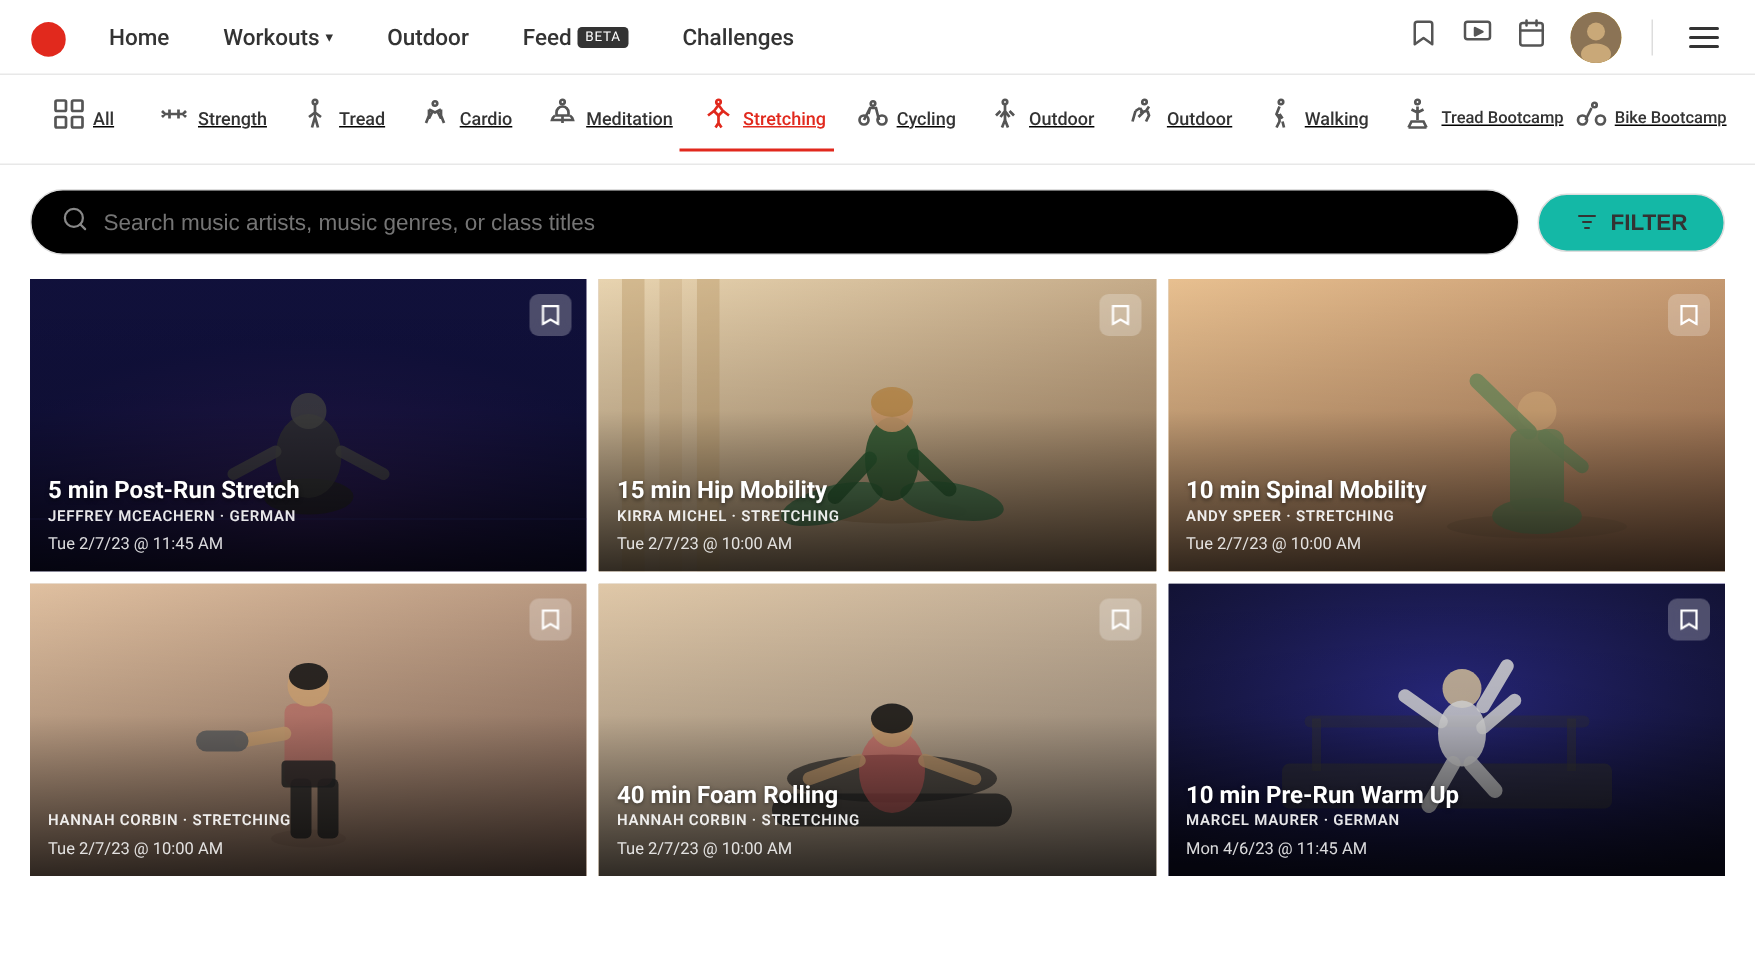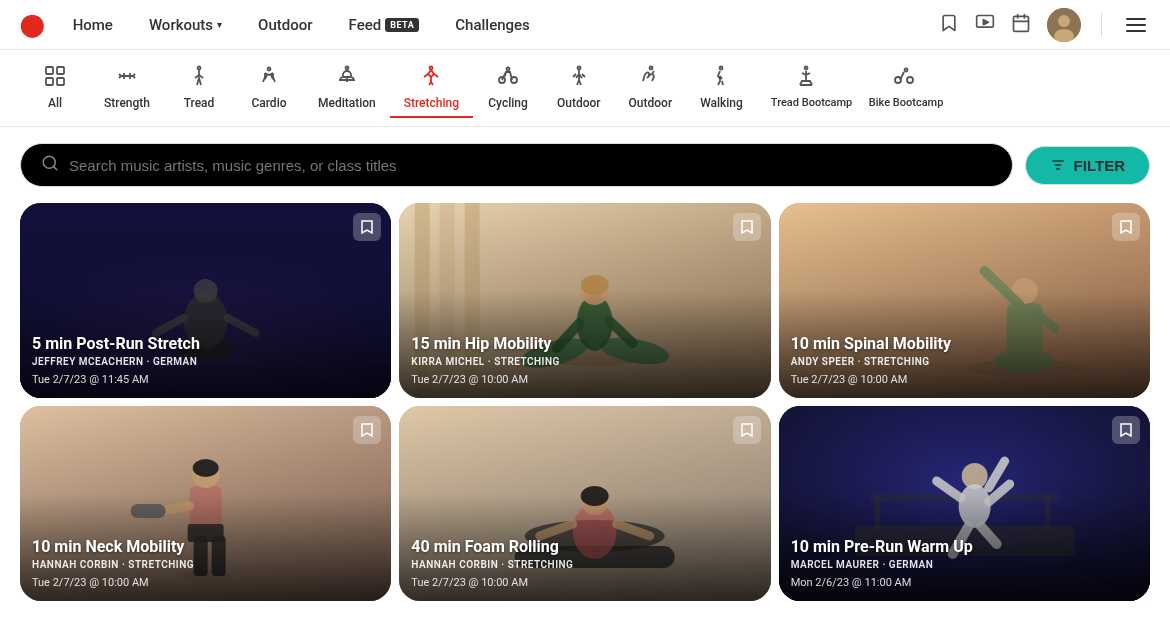--- a/index.html
+++ b/index.html
@@ -40,21 +40,21 @@
       cursor: pointer;
       border-radius: 4px;
       display: flex;
       align-items: center;
       gap: 4px;
     }
     .beta-badge {
       background: #333;
       color: #fff;
       font-size: 9px;
-      font-weight: 700;
+      font-weight: 400;
       padding: 2px 5px;
       border-radius: 3px;
       letter-spacing: 0.5px;
     }
     .nav-right {
       display: flex;
       align-items: center;
       gap: 16px;
     }
     .nav-icon {
@@ -99,27 +99,28 @@
     .category-bar {
       display: flex;
       align-items: center;
       padding: 8px 20px;
       border-bottom: 1px solid #e8e8e8;
       gap: 0;
       overflow-x: auto;
     }
     .category-item {
       display: flex;
-      flex-direction: column;
+      flex-direction: row;
       align-items: center;
       gap: 4px;
       padding: 6px 14px;
       cursor: pointer;
       min-width: 70px;
       border-bottom: 2px solid transparent;
+      text-decoration: underline;
     }
     .category-item.active {
       border-bottom-color: #e1291d;
       color: #e1291d;
     }
     .category-item .cat-icon {
       font-size: 22px;
       line-height: 1;
     }
     .category-item .cat-label {
@@ -175,21 +176,21 @@
     }
 
     
     .workout-grid {
       display: grid;
       grid-template-columns: repeat(3, 1fr);
       gap: 8px;
       padding: 0 20px 16px;
     }
     .workout-card {
-      border-radius: 21px;
+      border-radius: 0;
       overflow: hidden;
       position: relative;
       height: 195px;
       cursor: pointer;
     }
     .card-bg {
       width: 100%;
       height: 100%;
       position: absolute;
       top: 0; left: 0;
@@ -628,21 +629,20 @@
         <rect x="115" y="98" width="35" height="14" fill="#666" opacity="0.9" rx="7"></rect>
       </svg>
     </div>
     <div class="card-overlay"></div>
     <div class="card-bookmark">
       <svg width="12" height="14" viewBox="0 0 12 14" fill="none" stroke="#fff" stroke-width="1.5">
           <path d="M1 1h10v12l-5-3-5 3V1z"></path>
         </svg>
     </div>
     <div class="card-content">
-      <div class="card-title">10 min Neck Mobility</div>
       <div class="card-instructor">
         <span>HANNAH CORBIN</span>
         <span> · </span>
         <span>STRETCHING</span>
       </div>
       <div class="card-date">Tue 2/7/23 @ 10:00 AM</div>
     </div>
   </div>
 
   <div class="workout-card">
@@ -724,17 +724,17 @@
           <path d="M1 1h10v12l-5-3-5 3V1z"></path>
         </svg>
     </div>
     <div class="card-content">
       <div class="card-title">10 min Pre-Run Warm Up</div>
       <div class="card-instructor">
         <span>MARCEL MAURER</span>
         <span> · </span>
         <span>GERMAN</span>
       </div>
-      <div class="card-date">Mon 2/6/23 @ 11:00 AM</div>
+      <div class="card-date">Mon 4/6/23 @ 11:45 AM</div>
     </div>
   </div>
 
 </div>
 
 </body></html>

